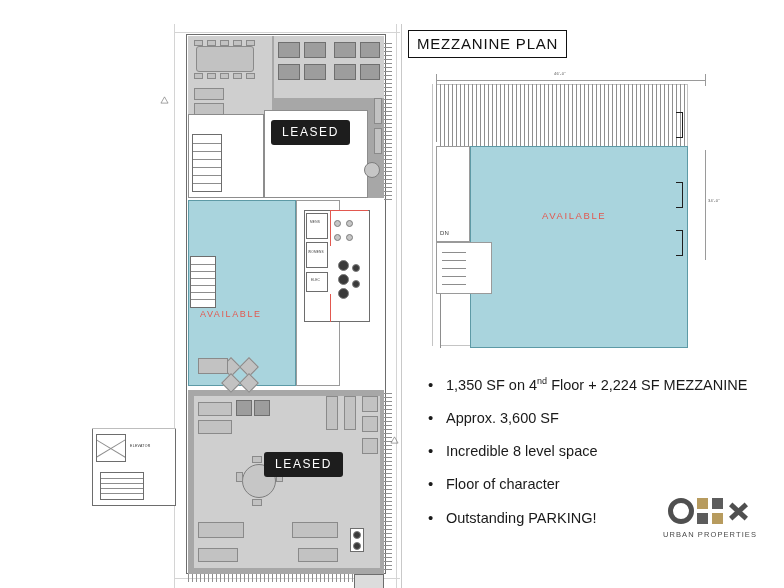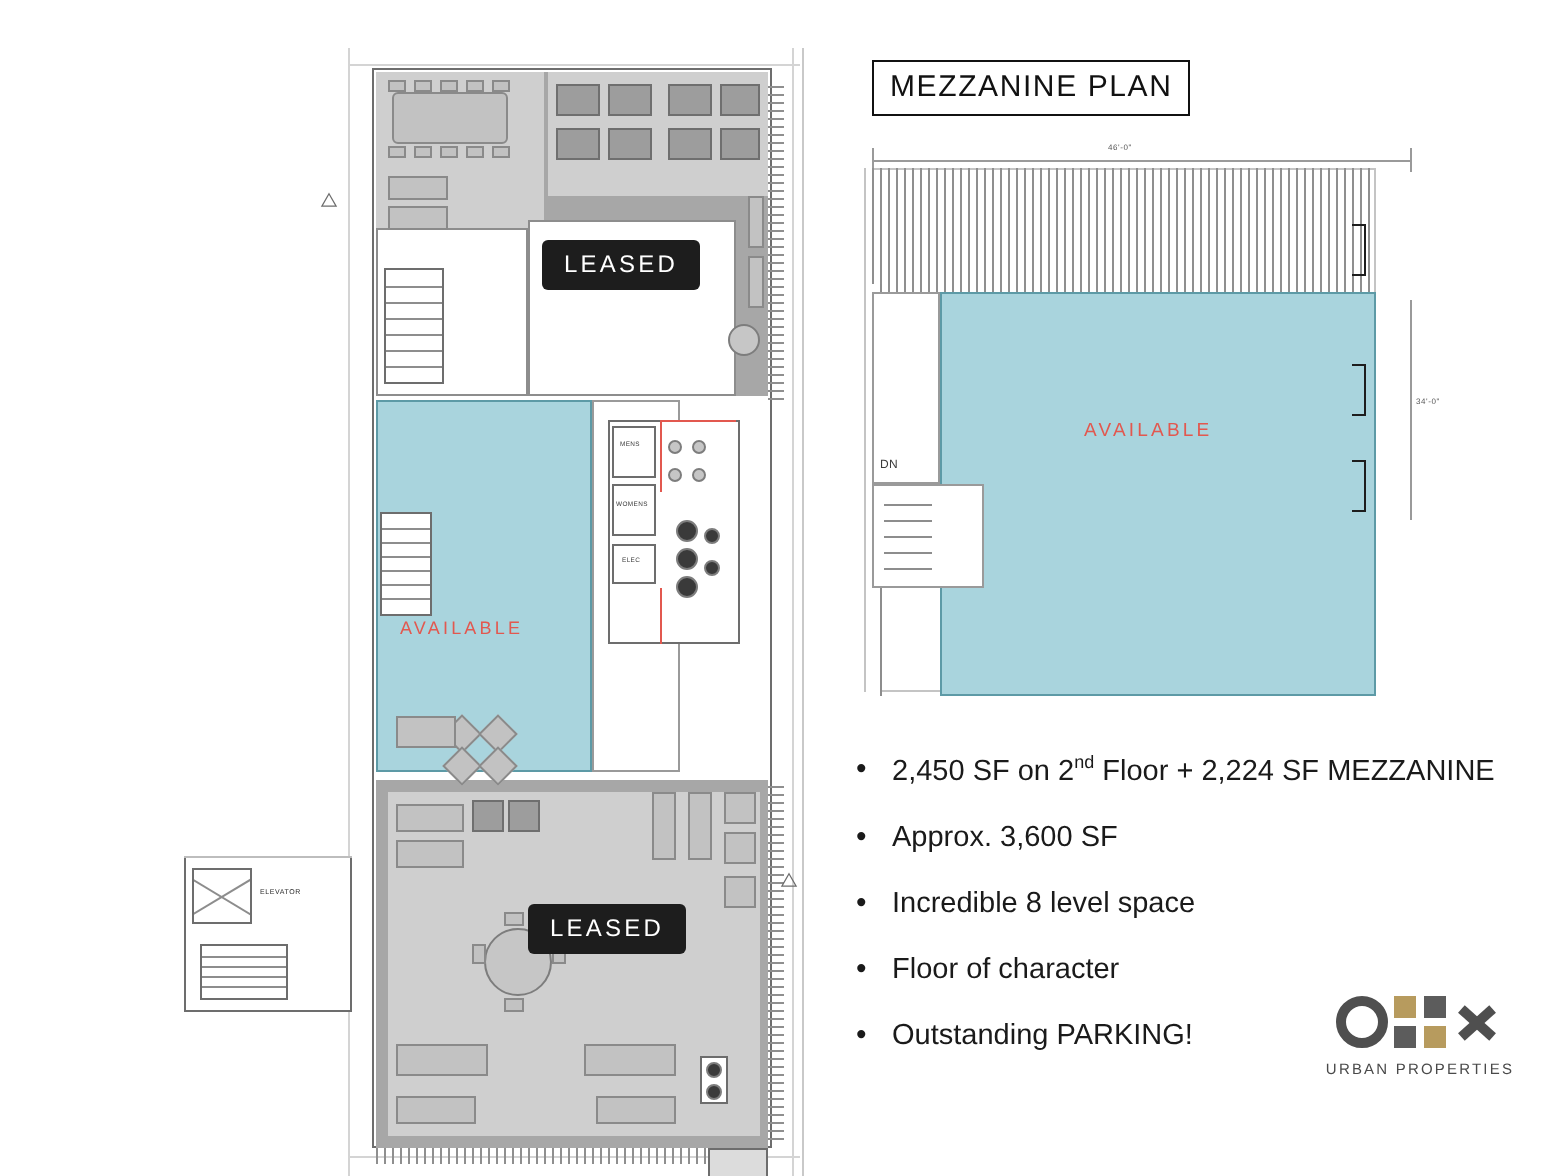--- a/index.html
+++ b/index.html
@@ -31,21 +31,21 @@
     color: #111;
     white-space: nowrap;
     z-index: 40;
   }
   .plan-title sup {
     font-size: 9px;
     vertical-align: super;
     letter-spacing: 0.3px;
   }
   #title-floor { left: 22px; top: 32px; }
-  #title-mezz  { left: 436px; top: 30px; }
+  #title-mezz  { left: 408px; top: 30px; }
 
   
   .floorplan {
     position: absolute;
     left: 78px;
     top: 24px;
     width: 320px;
     height: 566px;
     text-decoration: underline;
   }
@@ -494,21 +494,21 @@
     <div class="brk" style="left:252px; top:50px; height:24px;"></div>
     <div class="brk" style="left:252px; top:120px; height:24px;"></div>
     <div class="brk" style="left:252px; top:168px; height:24px;"></div>
 
     <div style="position:absolute; left:8px; top:22px; width:0.7px; height:262px; background:#c4c4c4;"></div>
   </div>
 
   <div class="bullets">
     <div class="bullet-row">
       <span class="bullet-dot">•</span>
-      <span class="bullet-text"><span>2,450 SF on 2</span><sup>nd</sup><span> Floor + 2,224 SF MEZZANINE</span></span>
+      <span class="bullet-text"><span>1,350 SF on 4</span><sup>nd</sup><span> Floor + 2,224 SF MEZZANINE</span></span>
     </div>
     <div class="bullet-row">
       <span class="bullet-dot">•</span>
       <span class="bullet-text">Approx. 3,600 SF</span>
     </div>
     <div class="bullet-row">
       <span class="bullet-dot">•</span>
       <span class="bullet-text">Incredible 8 level space</span>
     </div>
     <div class="bullet-row">

